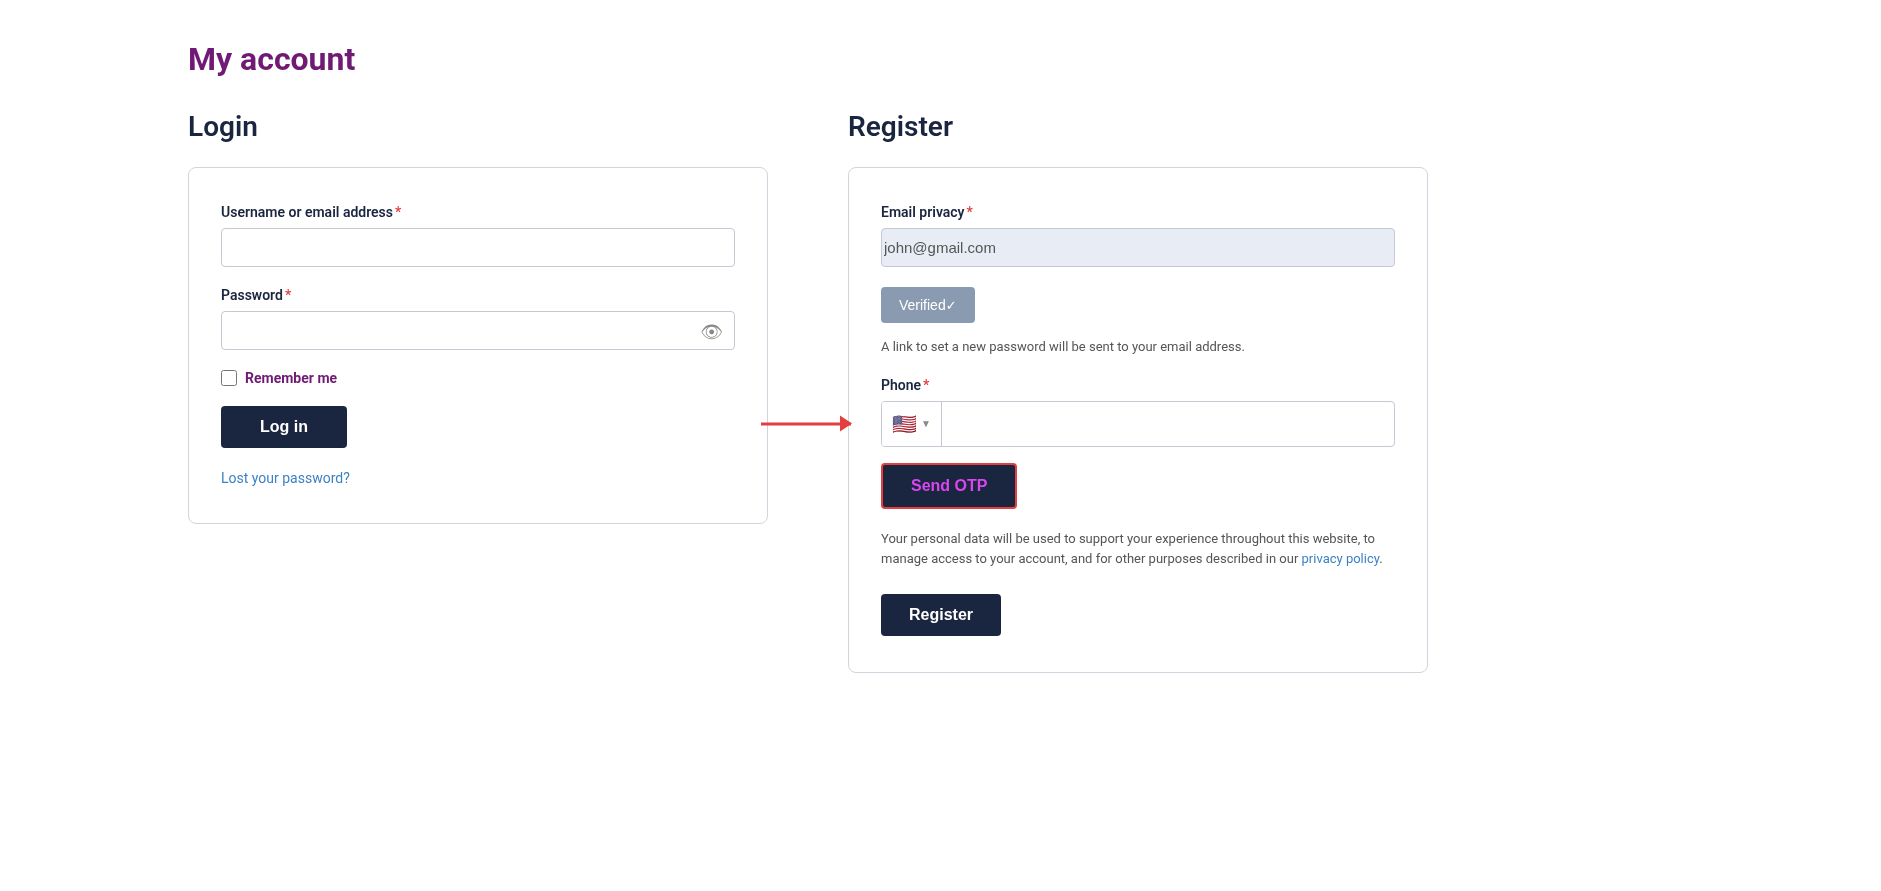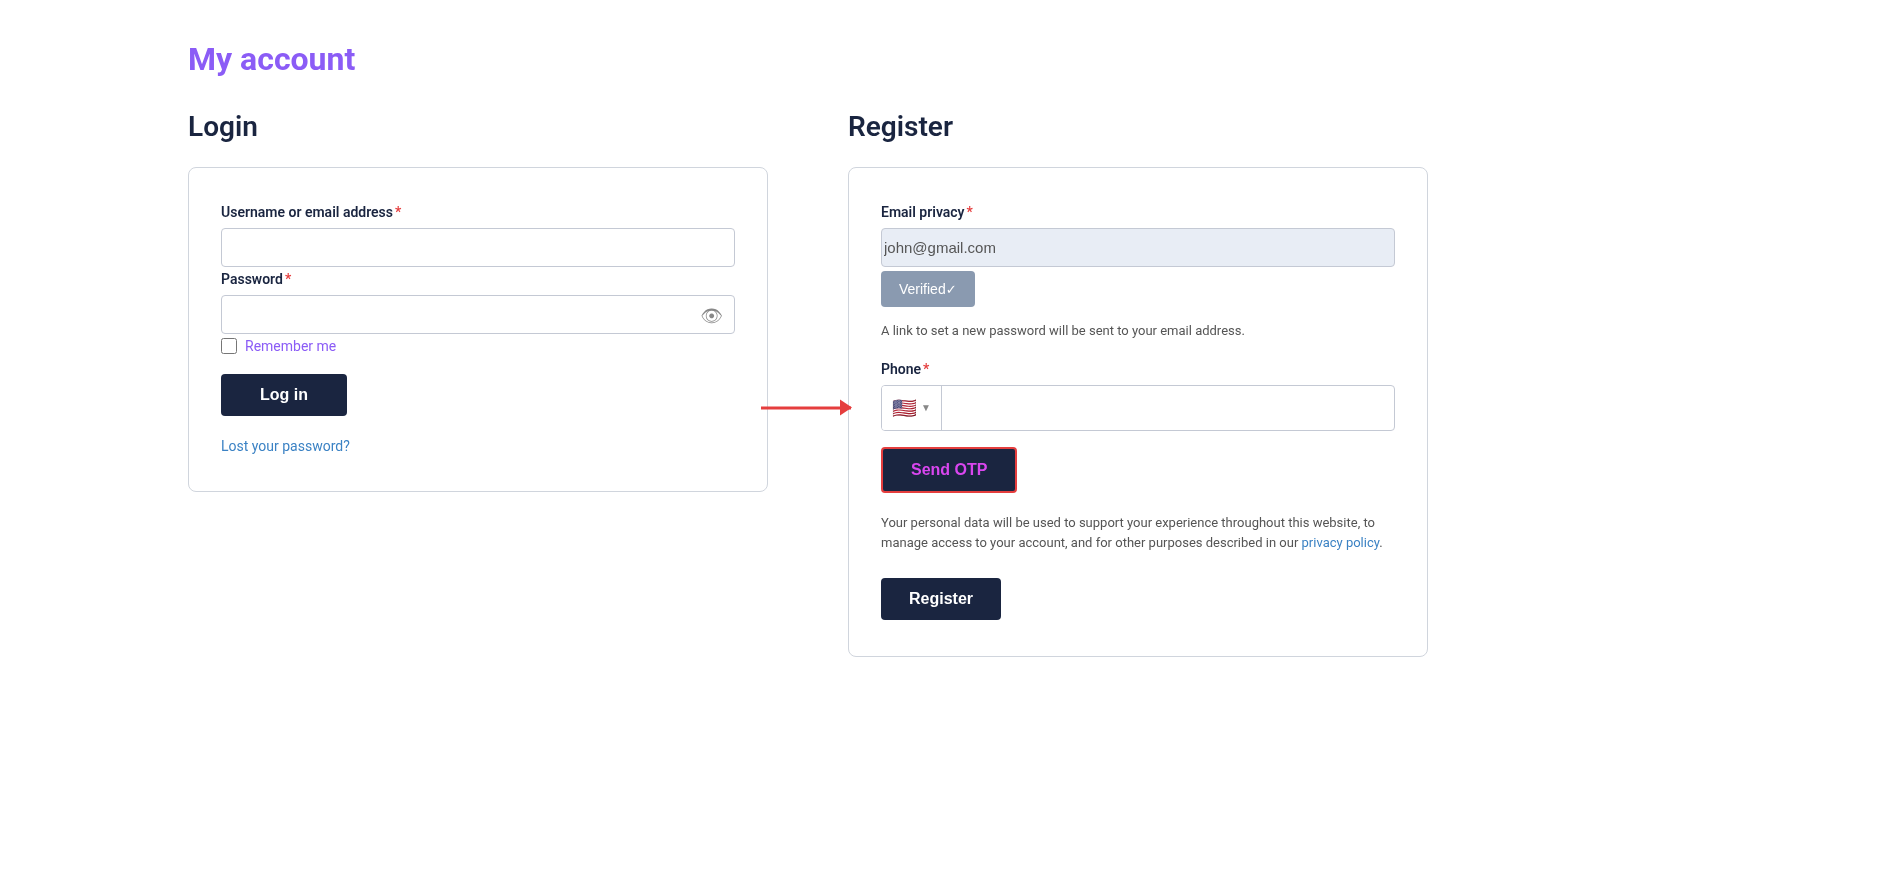--- a/index.html
+++ b/index.html
@@ -16,21 +16,21 @@
       width: 1881px;
     }
 
     .page-container {
       padding: 40px 188px;
     }
 
     .page-title {
       font-size: 32px;
       font-weight: 700;
-      color: #8b5cf6;
+      color: #701a75;
       margin-bottom: 32px;
     }
 
     .columns-wrapper {
       display: flex;
       gap: 80px;
       align-items: flex-start;
     }
 
     .login-section {
@@ -49,21 +49,21 @@
     }
 
     .form-card {
       border: 1px solid #d0d5dd;
       border-radius: 8px;
       padding: 36px 32px;
       background: #fff;
     }
 
     .form-group {
-      margin-bottom: 4px;
+      margin-bottom: 20px;
     }
 
     .form-label {
       display: block;
       font-size: 14px;
       font-weight: 600;
       color: #1a2540;
       margin-bottom: 8px;
     }
 
@@ -114,22 +114,22 @@
     }
 
     .remember-checkbox {
       width: 16px;
       height: 16px;
       cursor: pointer;
     }
 
     .remember-label {
       font-size: 14px;
-      color: #8b5cf6;
-      font-weight: 400;
+      color: #701a75;
+      font-weight: 700;
     }
 
     .login-button {
       background: #1a2540;
       color: #fff;
       border: none;
       border-radius: 4px;
       padding: 12px 39px;
       font-size: 16px;
       font-weight: 600;

